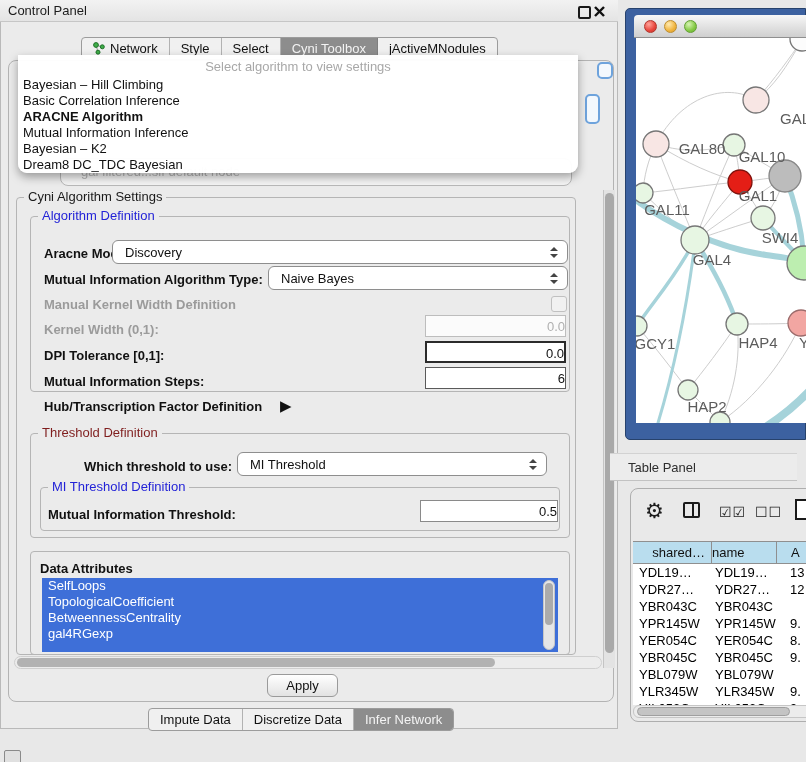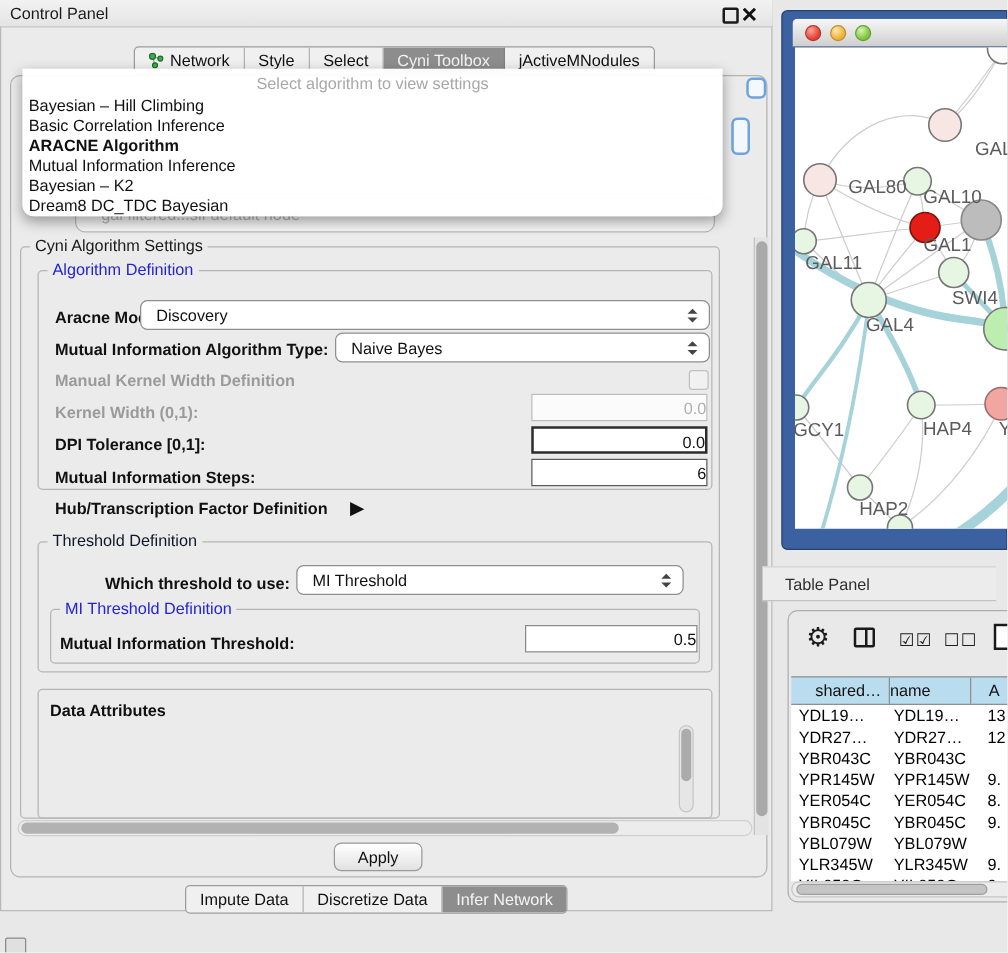--- a/index.html
+++ b/index.html
@@ -30,21 +30,21 @@
   
   .outer-panel{left:8px;top:60px;width:606px;height:642px;border:1px solid #b3b3b3;border-radius:8px;background:#ebebeb;box-sizing:border-box;}
   .bg-combo{left:60px;top:158px;width:512px;height:28px;border:1px solid #b8b8b8;border-radius:8px;background:#f4f4f4;z-index:1;box-sizing:border-box;}
   .bg-combo span{position:absolute;left:20px;top:5px;color:#b4b4b4;}
   .blue-frag{border:2px solid #6ea3dc;border-radius:5px;background:#f3f8fd;z-index:1;box-sizing:border-box;}
 
   
   .group{position:absolute;border:1px solid #b5b5b5;border-radius:4px;box-sizing:border-box;}
   .gtitle{position:absolute;background:#ebebeb;padding:0 4px;line-height:14px;white-space:nowrap;}
   .blue{color:#2323d7;}
-  .green{color:#0f172a;}
+  .green{color:#7f1d1d;}
   .lbl{position:absolute;font-weight:bold;color:#111;white-space:nowrap;}
   .lbl.dim{color:#9b9b9b;}
 
   .combo{position:absolute;height:24px;background:#fff;border:1px solid #8e8e8e;border-radius:6px;box-sizing:border-box;}
   .combo .val{position:absolute;left:12px;top:4px;color:#111;white-space:nowrap;}
   .combo .spin{position:absolute;right:9px;top:6px;width:8px;}
   .tri-up{width:0;height:0;border-left:4px solid transparent;border-right:4px solid transparent;border-bottom:4px solid #444;margin-bottom:3px;}
   .tri-dn{width:0;height:0;border-left:4px solid transparent;border-right:4px solid transparent;border-top:4px solid #444;}
 
   .field{position:absolute;height:22px;background:#fff;box-sizing:border-box;text-align:right;padding:3px 0 0 0;}
@@ -111,21 +111,21 @@
     <span class="cp-title">Control Panel</span>
     <span class="win-float"></span>
     <span class="win-close">
       <svg width="11" height="11" viewBox="0 0 11 11">
           <line x1="1" y1="1" x2="10" y2="10" stroke="#111" stroke-width="2.4"></line>
           <line x1="10" y1="1" x2="1" y2="10" stroke="#111" stroke-width="2.4"></line>
         </svg>
     </span>
   </div>
 
-  <div class="abs tabstrip" style="left:107px;top:37px;">
+  <div class="abs tabstrip" style="left:81px;top:37px;">
     <div class="tab">
       <span class="ticon">
         <svg width="12" height="13" viewBox="0 0 12 13">
             <line x1="3" y1="3" x2="9" y2="5" stroke="#9a9a9a"></line>
             <line x1="3" y1="3" x2="5" y2="10" stroke="#9a9a9a"></line>
             <circle cx="3" cy="3" r="2.4" fill="#3fae49" stroke="#1f6f28"></circle>
             <circle cx="9.3" cy="4.8" r="2" fill="#3fae49" stroke="#1f6f28"></circle>
             <circle cx="5" cy="10.2" r="2" fill="#3fae49" stroke="#1f6f28"></circle>
           </svg>
       </span>
@@ -215,20 +215,26 @@
   </div>
 
   <div class="group" style="left:40px;top:487px;width:520px;height:44px;"></div>
   <span class="gtitle blue" style="left:48px;top:480px;">MI Threshold Definition</span>
   <span class="lbl" style="left:48px;top:507px;">Mutual Information Threshold:</span>
   <div class="field thin" style="left:420px;top:500px;width:138px;">0.5</div>
 
   <div class="group" style="left:30px;top:551px;width:540px;height:104px;"></div>
   <span class="lbl" style="left:40px;top:561px;">Data Attributes</span>
 
+  <div class="attr-list">
+    <div class="attr-item">SelfLoops</div>
+    <div class="attr-item">TopologicalCoefficient</div>
+    <div class="attr-item">BetweennessCentrality</div>
+    <div class="attr-item">gal4RGexp</div>
+  </div>
   <div class="mini-scroll" style="left:543px;top:580px;width:12px;height:70px;">
     <div class="mini-thumb" style="left:1px;top:2px;width:8px;height:42px;"></div>
   </div>
 
   <div class="abs vscroll">
       <div class="thumb"></div>
     </div>
   <div class="abs hscroll">
       <div class="thumb"></div>
     </div>

